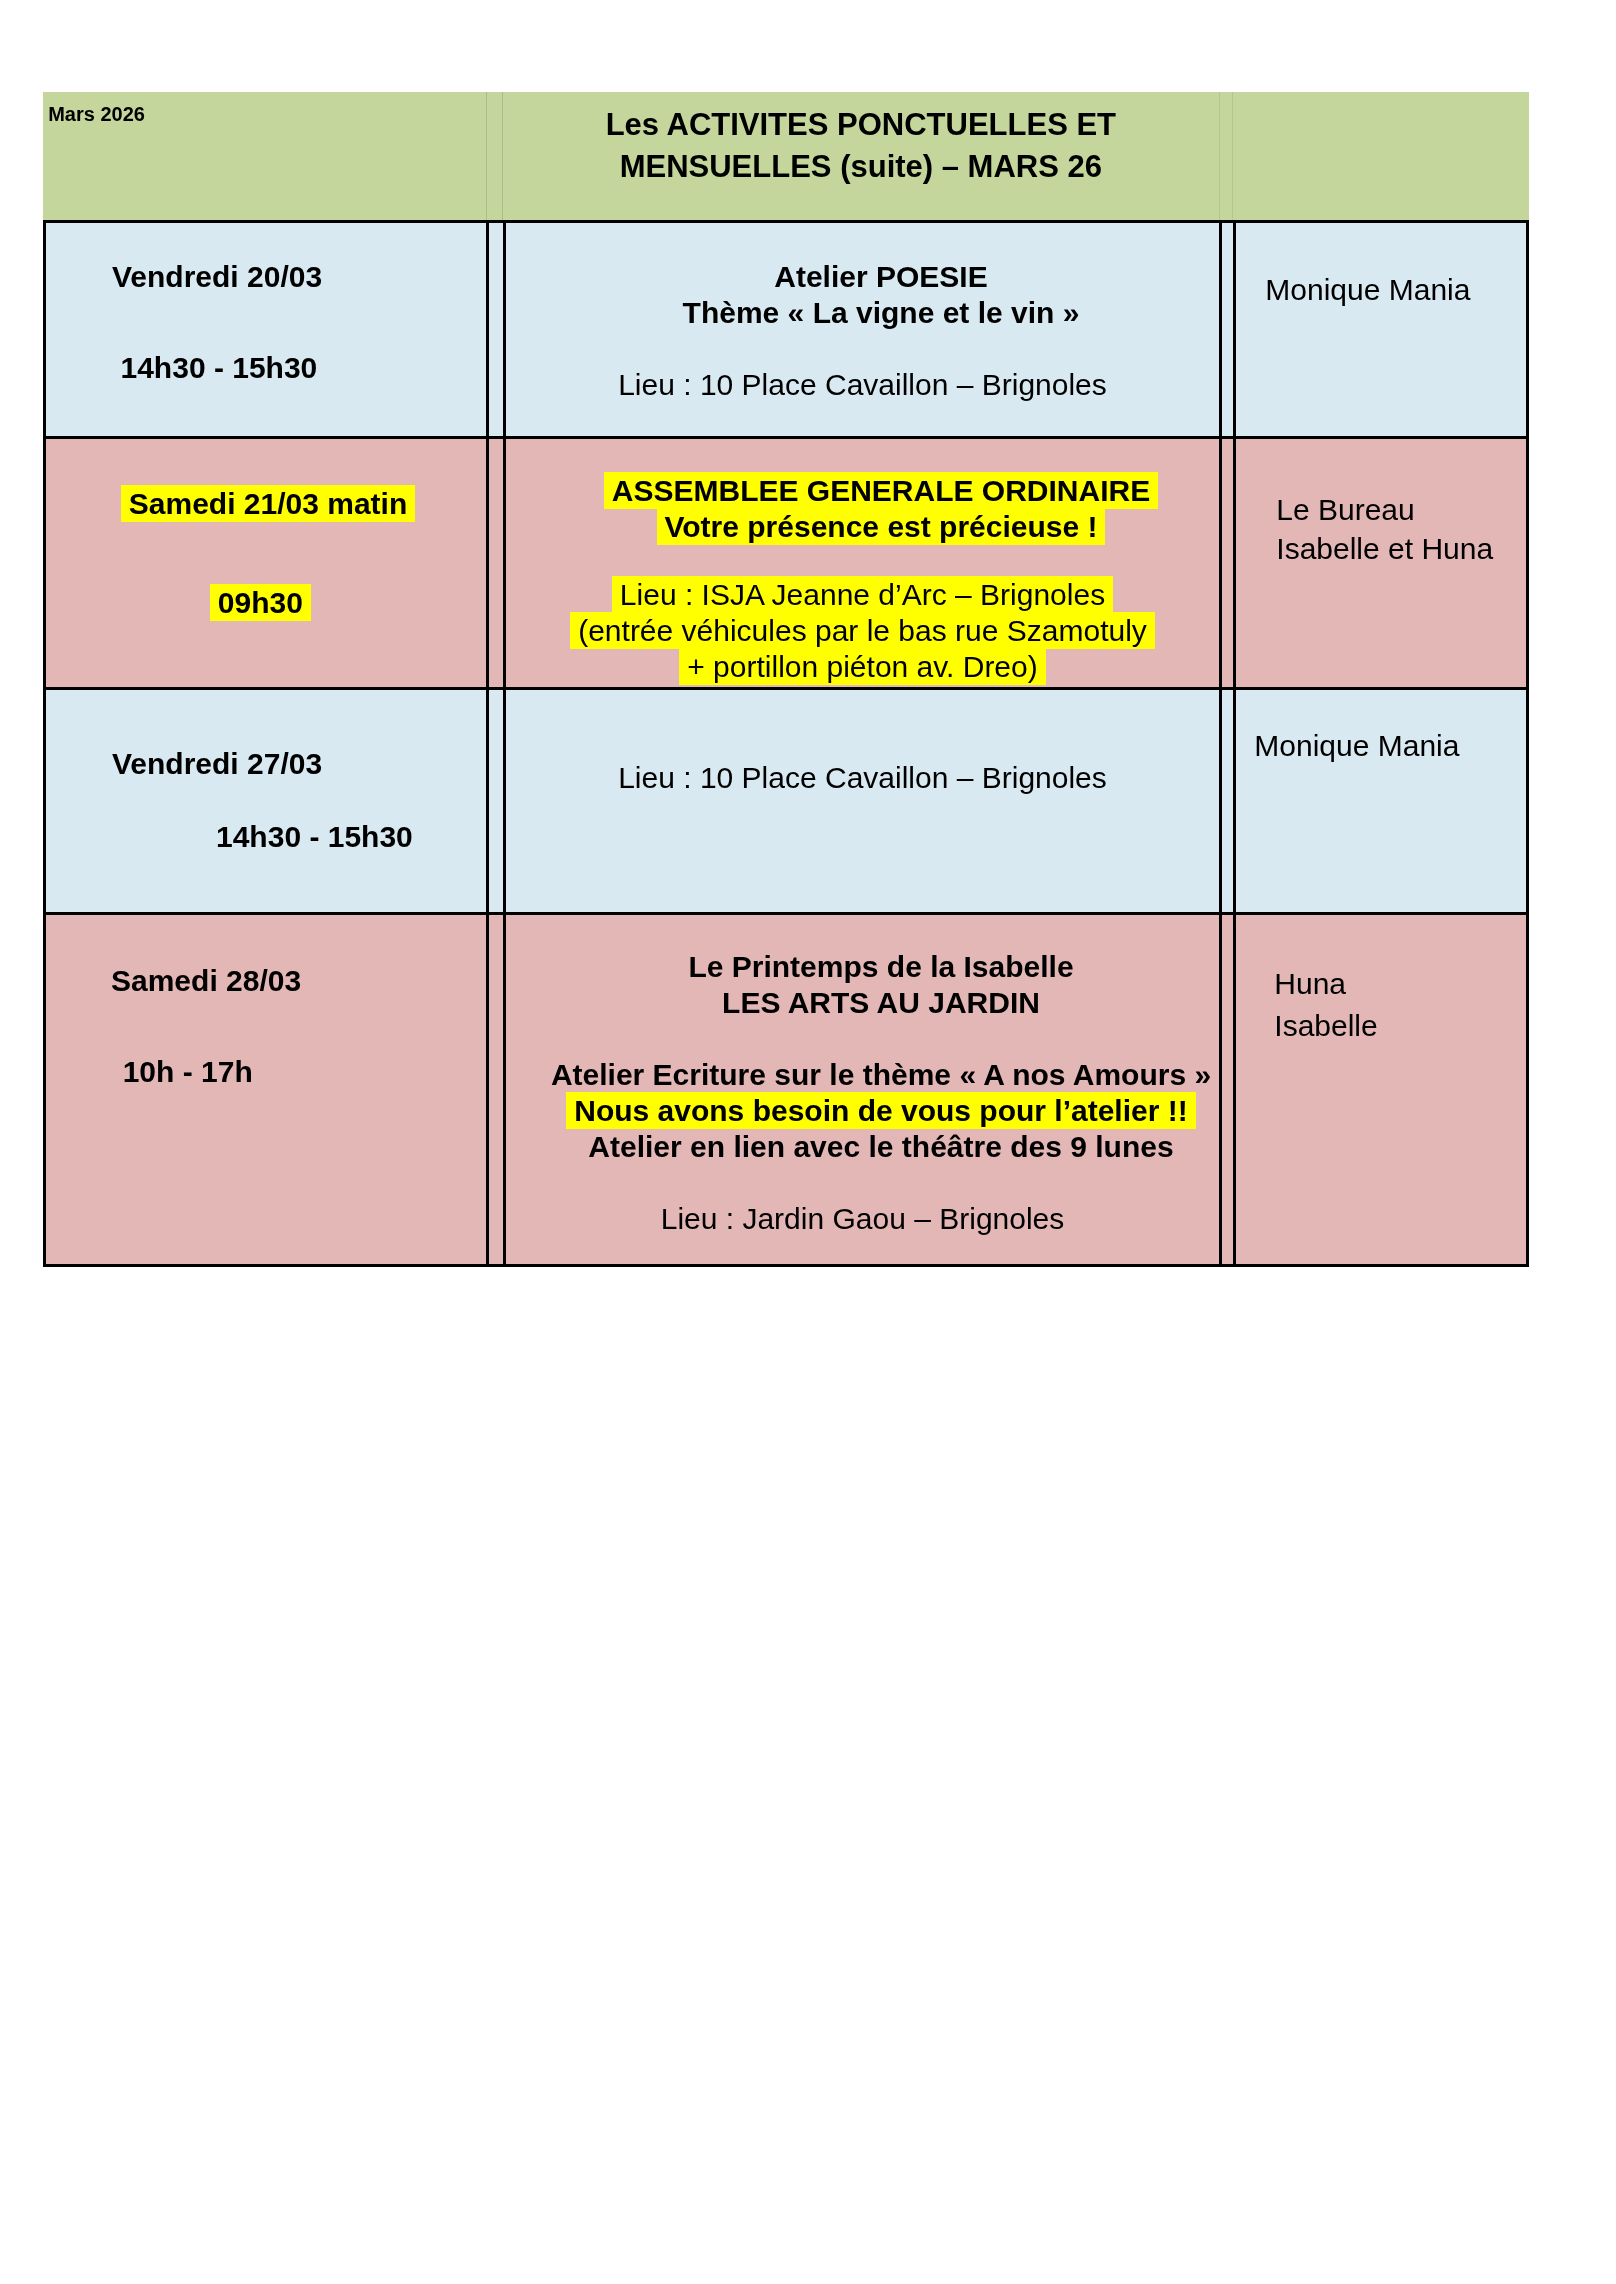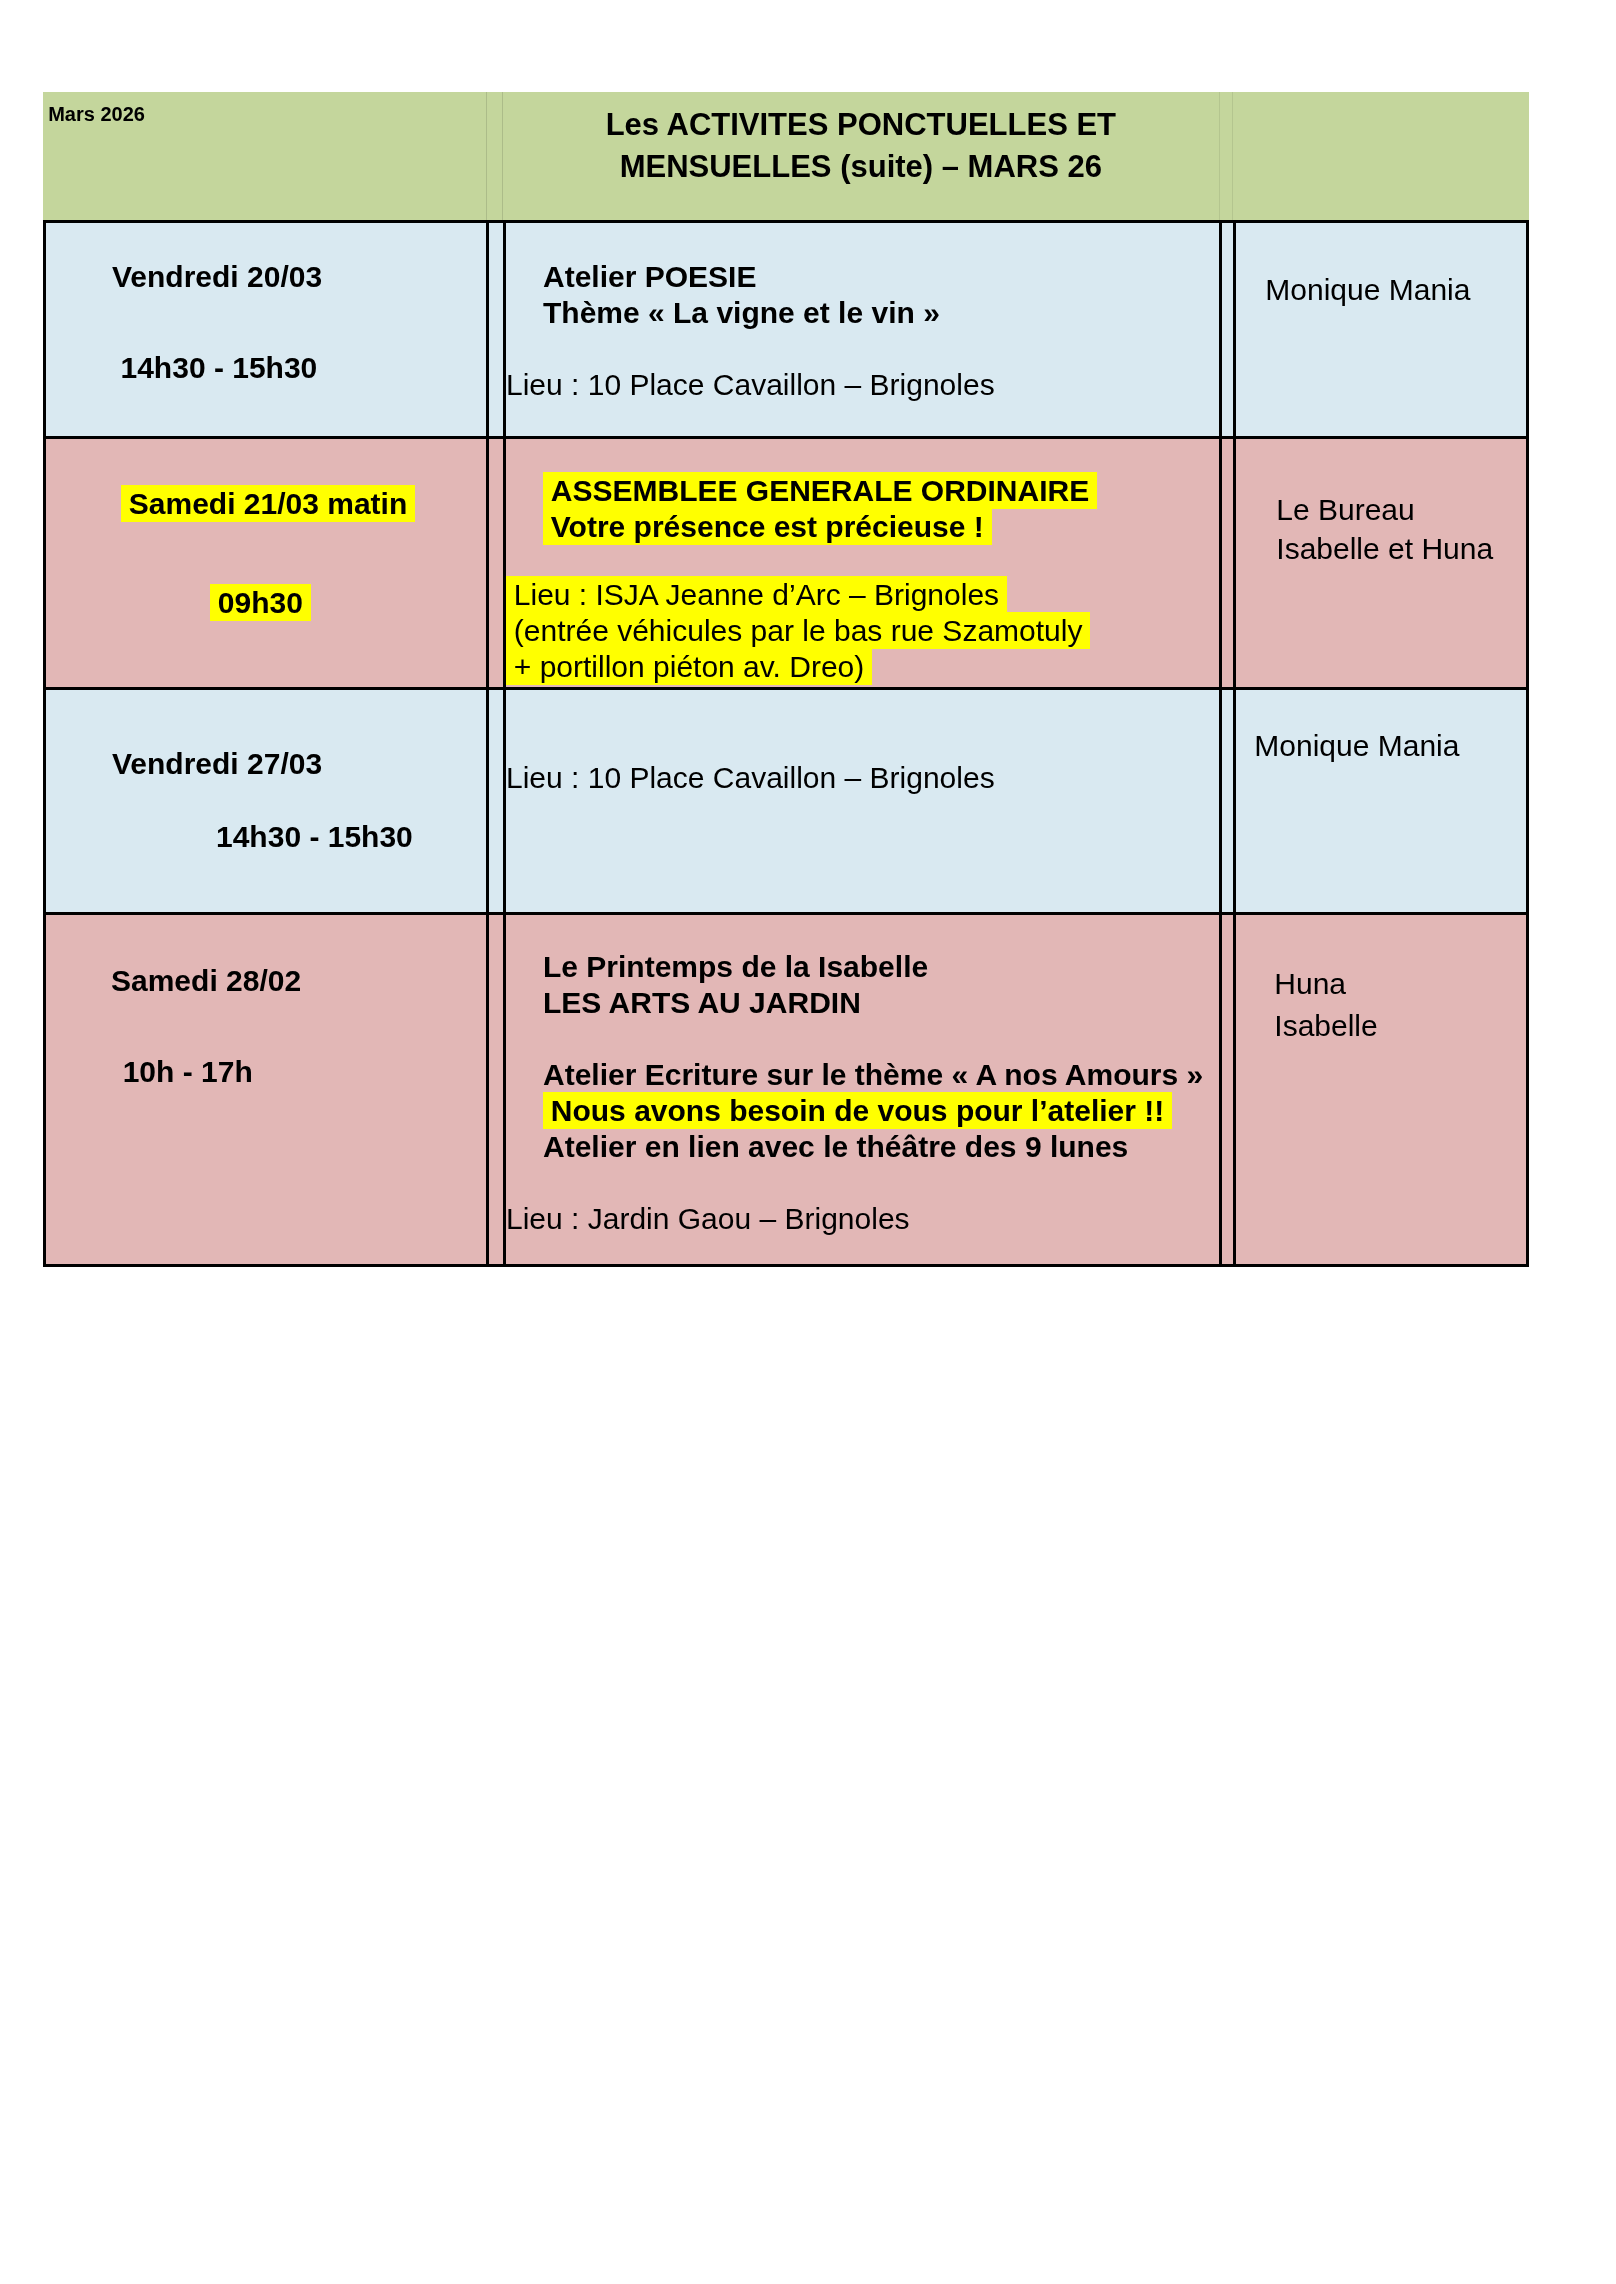--- a/index.html
+++ b/index.html
@@ -37,21 +37,21 @@
 
   .cell{box-sizing:border-box;border-right:3.3px solid #000;overflow:hidden;}
   .c-date{width:443px;}
   .c-sp{width:17px;}
   .c-desc{width:716px;}
   .c-sp2{width:14.3px;}
   .c-who{width:289px;border-right:none;}
 
   .l{font-size:30px;line-height:36px;}
   .b{font-weight:bold;margin-left:37px;}
-  .ctr{text-align:left;}
+  .ctr{text-align:center;}
   .hl{background:var(--yellow,#ffff00);padding:2px 7.8px;}
 
   
   .r1 .c-date{padding:36px 0 0 29px;}
   .r1 .c-date .tl{margin-top:55px;padding-left:8.5px;}
   .r2 .c-date{padding:47px 0 0 38px;}
   .r2 .c-date .tl{margin-top:63px;padding-left:89px;}
   .r3 .c-date{padding:56px 0 0 29px;}
   .r3 .c-date .tl{margin-top:37px;padding-left:104px;}
   .r4 .c-date{padding:48px 0 0 28px;}
@@ -145,21 +145,21 @@
           <div class="l ctr">Lieu : 10 Place Cavaillon – Brignoles</div>
         </div>
         <div class="cell c-sp2"></div>
         <div class="cell c-who">
           <div class="l">Monique Mania</div>
         </div>
       </div>
 
       <div class="row pink r4">
         <div class="cell c-date">
-          <div class="l b dl">Samedi 28/02</div>
+          <div class="l b dl">Samedi 28/03</div>
           <div class="l b tl">10h - 17h</div>
         </div>
         <div class="cell c-sp"></div>
         <div class="cell c-desc">
           <div class="l b ctr">Le Printemps de la Isabelle</div>
           <div class="l b ctr">LES ARTS AU JARDIN</div>
           <div class="sp"></div>
           <div class="l b ctr">Atelier Ecriture sur le thème « A nos Amours »</div>
           <div class="l ctr"><span class="hl b">Nous avons besoin de vous pour l’atelier !!</span></div>
           <div class="l b ctr">Atelier en lien avec le théâtre des 9 lunes</div>

